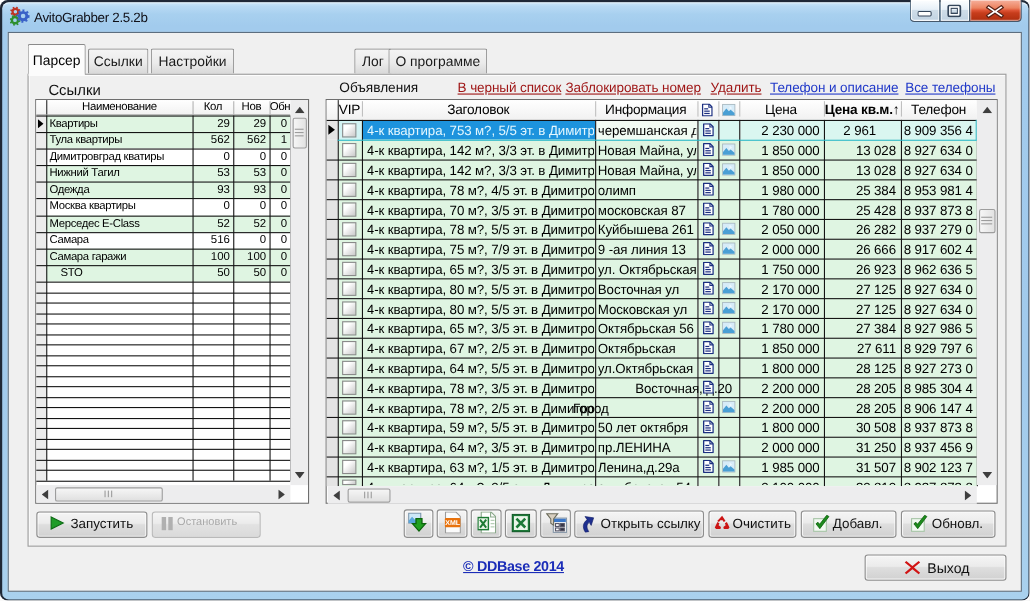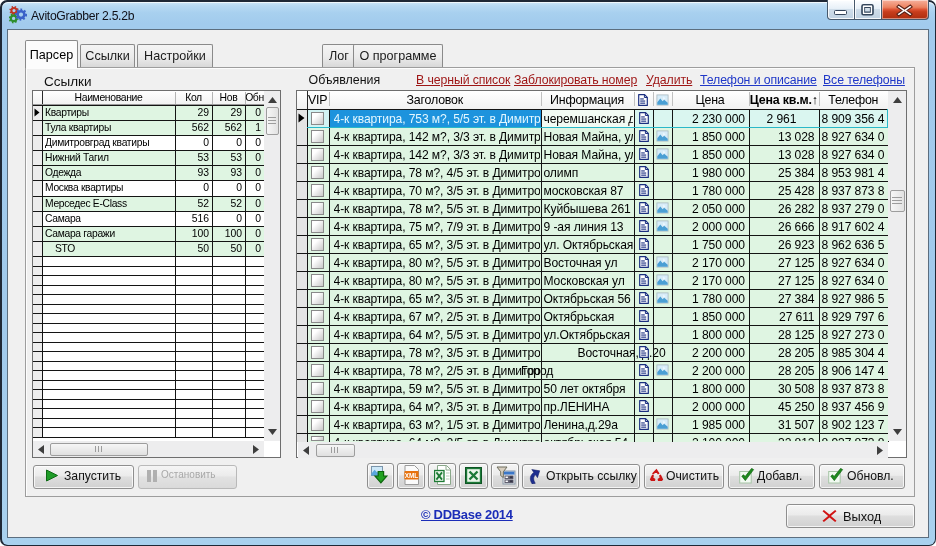--- a/index.html
+++ b/index.html
@@ -639,21 +639,21 @@
 <div class="" style="left:541.5px;top:397.0px;width:92.0px;height:18.0px;background:#dff5e2;"></div>
 <div class="" style="left:634.5px;top:397.0px;width:18.0px;height:18.0px;background:#dff5e2;"></div>
 <div class="" style="left:653.5px;top:397.0px;width:18.0px;height:18.0px;background:#dff5e2;"></div>
 <div class="" style="left:672.5px;top:397.0px;width:76.0px;height:18.0px;background:#dff5e2;"></div>
 <div class="" style="left:749.5px;top:397.0px;width:69.5px;height:18.0px;background:#dff5e2;"></div>
 <div class="" style="left:820px;top:397.0px;width:67.5px;height:18.0px;background:#dff5e2;"></div>
 <div class="" style="left:311px;top:399.6px;width:13px;height:13px;border:1px solid #8a8a8a;background:linear-gradient(135deg,#ffffff 30%,#c9c9c9 100%);"></div>
 <div class="cell" style="left:333.5px;top:399.6px;width:206.5px;height:15px;color:#000;">4-к квартира, 64 м?, 3/5 эт. в Димитровграде</div>
 <div class="cell" style="left:543.5px;top:399.6px;width:89.0px;height:15px;">пр.ЛЕНИНА</div>
 <div class="cell" style="left:671.5px;top:399.6px;width:73.5px;height:15px;text-align:right;">2 000 000</div>
-<div class="cell" style="left:748.5px;top:399.6px;width:66.0px;height:15px;text-align:right;">45 250</div>
+<div class="cell" style="left:748.5px;top:399.6px;width:66.0px;height:15px;text-align:right;">31 250</div>
 <div class="cell" style="left:821.5px;top:399.6px;width:66.0px;height:15px;letter-spacing:-0.1px;">8 937 456 9</div>
 <svg style="position:absolute;left:638.5px;top:400.4px" width="10" height="12" viewBox="0 0 10 12">
 <path d="M0.7 0.6 L6.6 0.6 L9.3 3.3 L9.3 11.4 L0.7 11.4 Z" fill="#ffffff" stroke="#1b2f80" stroke-width="1.2" stroke-linejoin="round"></path>
 <path d="M6.4 0.6 L6.4 3.5 L9.3 3.5" fill="none" stroke="#1b2f80" stroke-width="1"></path>
 <rect x="2.2" y="4.4" width="3.6" height="1.1" fill="#1b2f80"></rect>
 <rect x="2.2" y="6.5" width="5" height="1.1" fill="#1b2f80"></rect>
 <rect x="2.2" y="8.6" width="5" height="1.1" fill="#1b2f80"></rect>
 </svg>
 <div class="" style="left:297px;top:415.0px;width:9.5px;height:18.0px;background:#e4e4e4;"></div>
 <div class="" style="left:307.5px;top:415.0px;width:21.5px;height:18.0px;background:#dff5e2;"></div>

